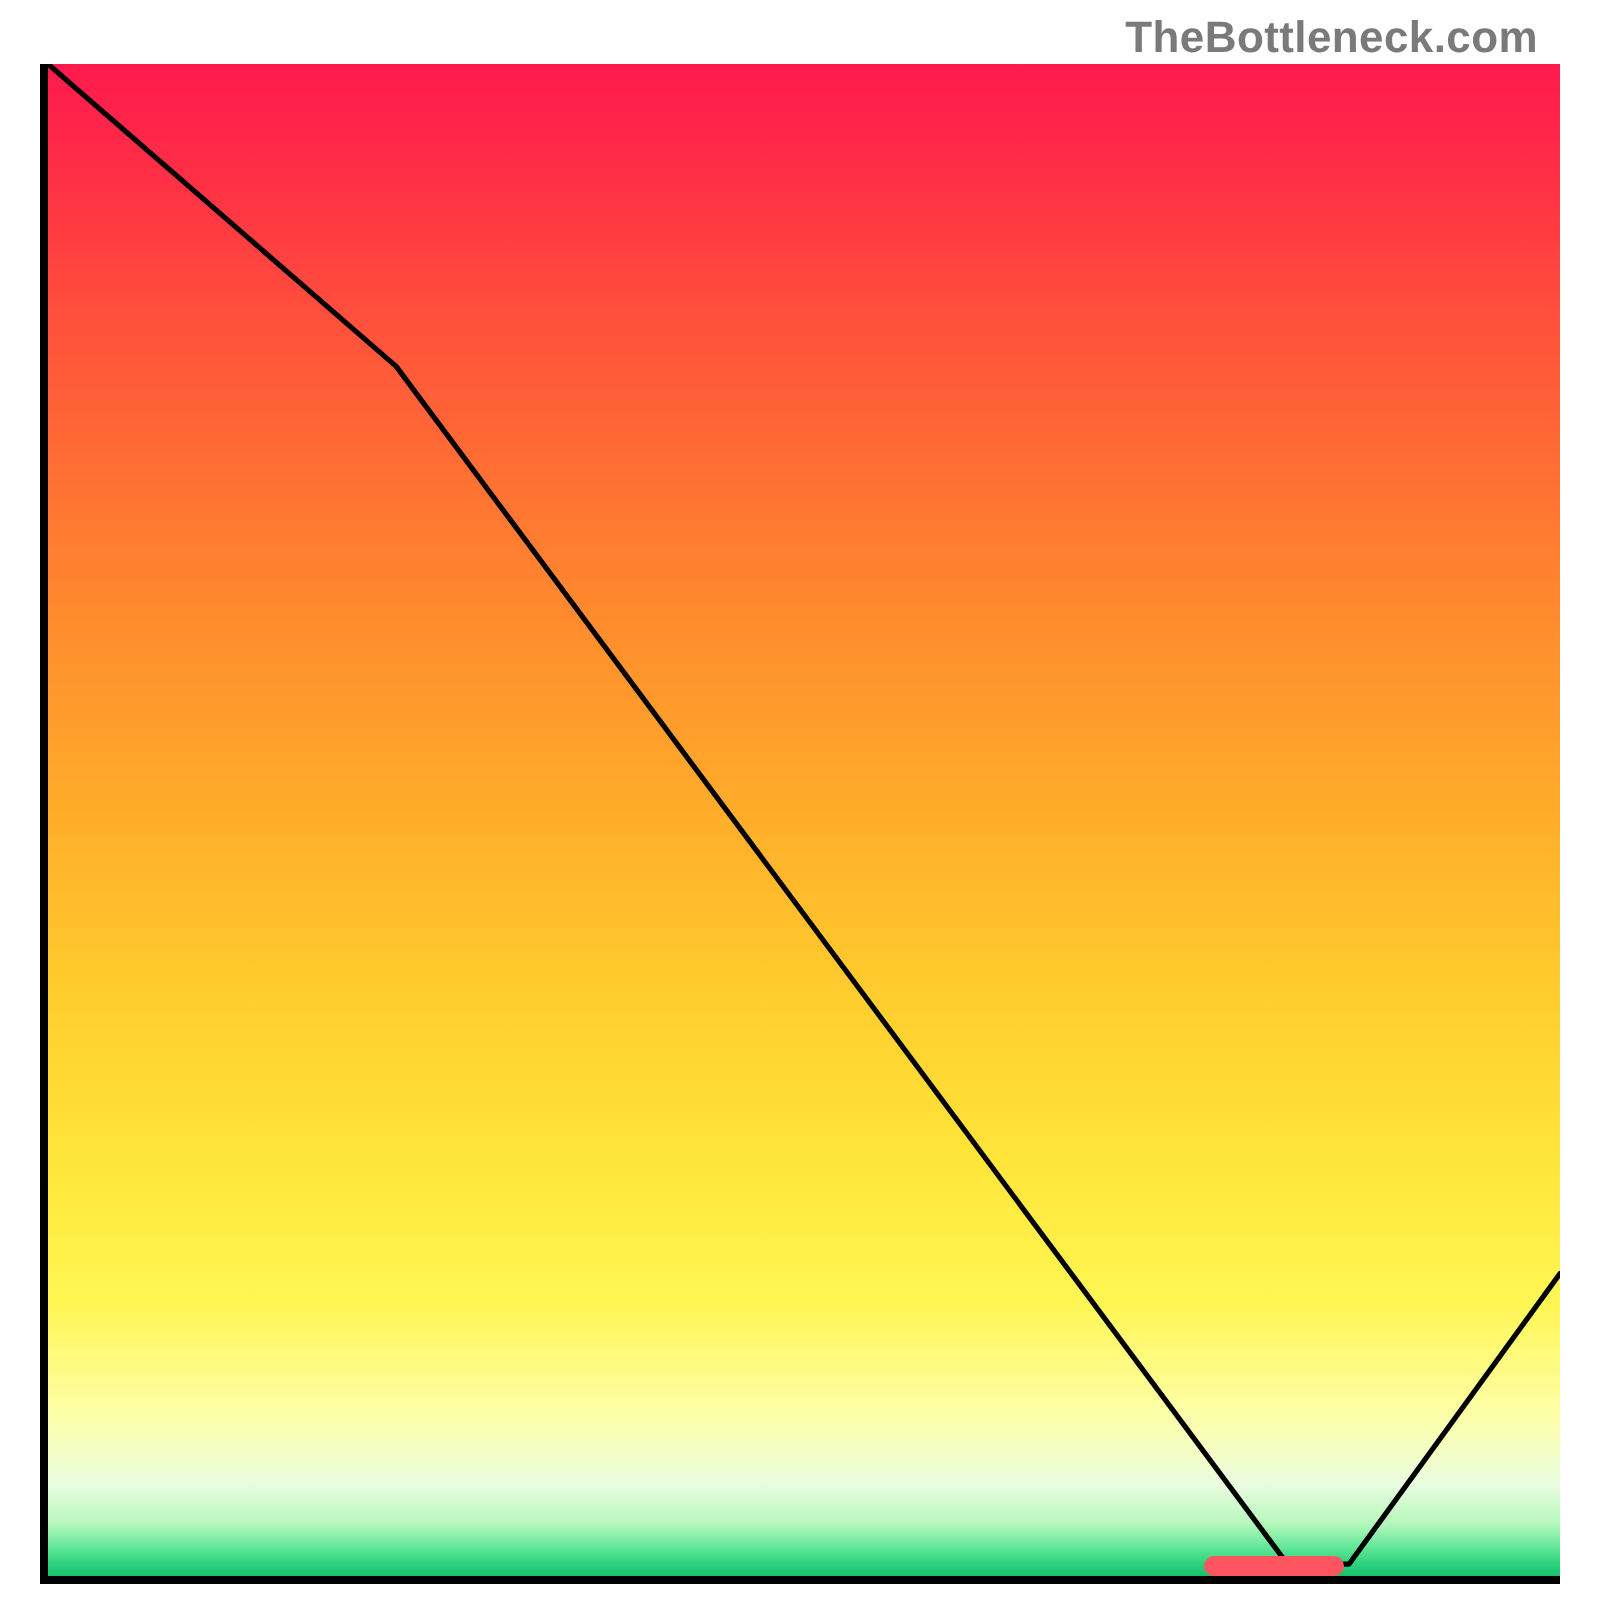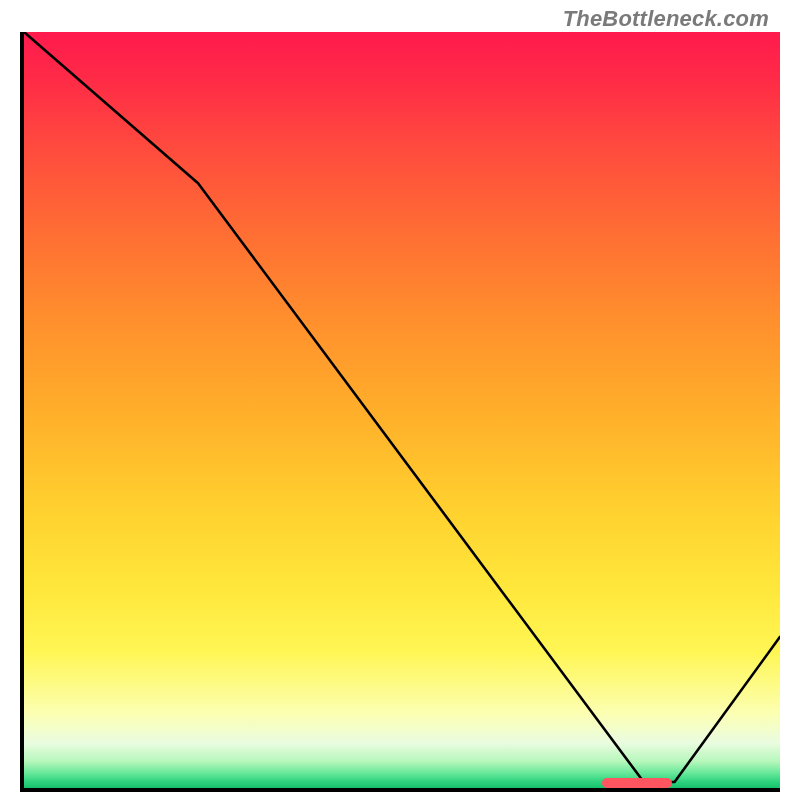--- a/index.html
+++ b/index.html
@@ -7,21 +7,20 @@
     padding: 0;
     width: 800px;
     height: 800px;
     background: #ffffff;
     font-family: Arial, Helvetica, sans-serif;
   }
   .wrap {
     position: relative;
     width: 779px;
     height: 800px;
-    font-style: italic;
   }
   .watermark {
     position: absolute;
     top: 6px;
     right: 10px;
     font-size: 22px;
     font-weight: 600;
     color: #7a7a7a;
     letter-spacing: 0.2px;
   }

